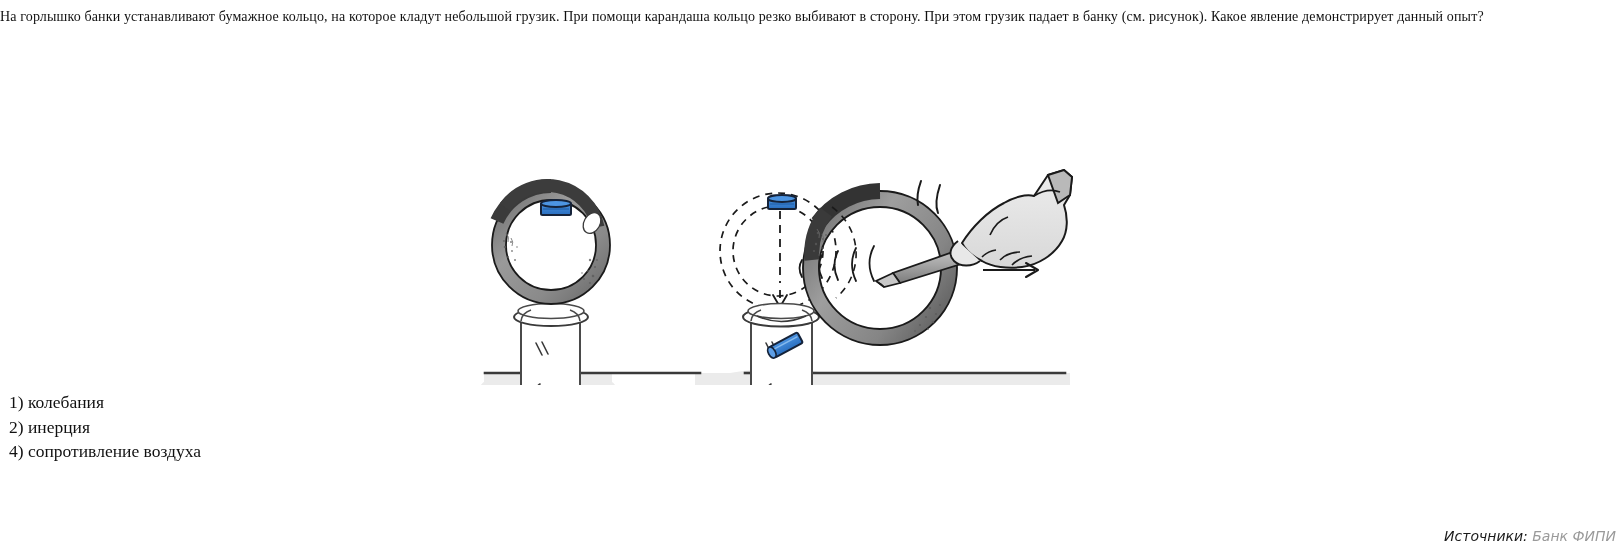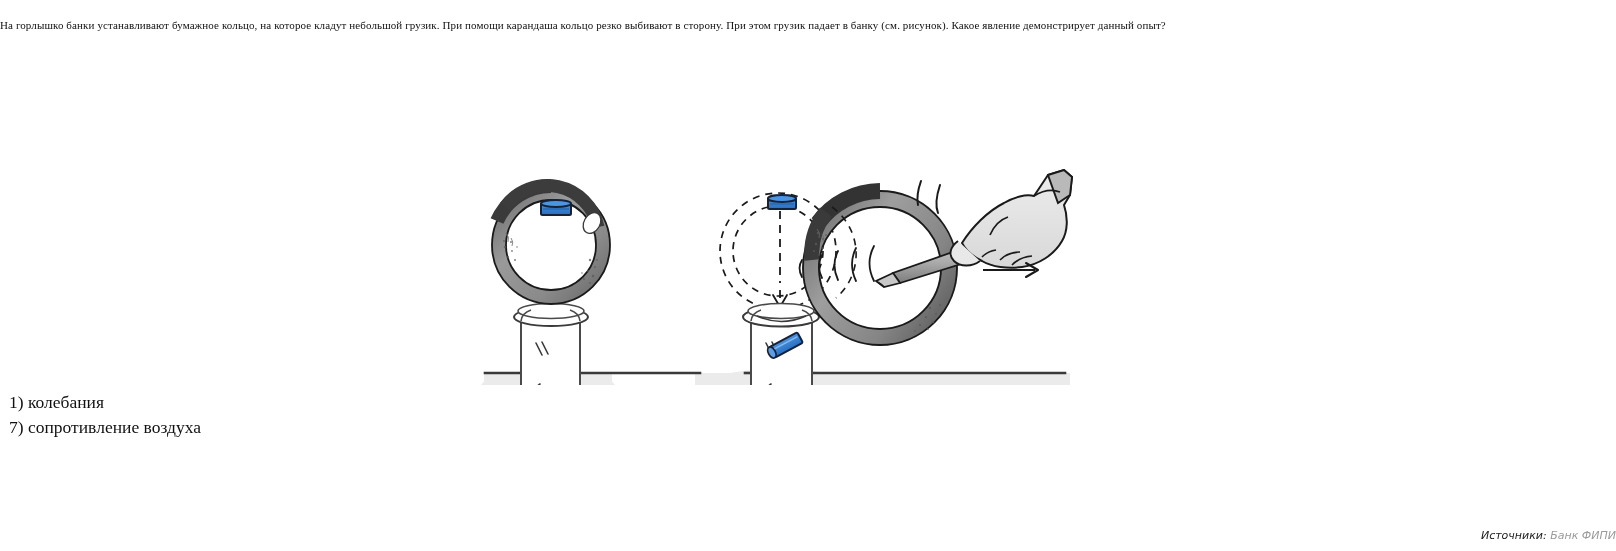--- a/index.html
+++ b/index.html
@@ -11,23 +11,23 @@
     width: 1616px;
     height: 551px;
     position: relative;
     overflow: hidden;
     font-family: "Liberation Serif", "DejaVu Serif", serif;
     color: #000000;
   }
   .question-text {
     position: absolute;
     left: 0px;
-    top: 14px;
+    top: 5px;
     width: 1616px;
-    font-size: 11px;
+    font-size: 14px;
     line-height: 23px;
     color: #111111;
     text-align: left;
     letter-spacing: 0.01em;
   }
   .figure-wrap {
     position: absolute;
     left: 0px;
     top: 55px;
     width: 1616px;
@@ -45,21 +45,21 @@
   }
   .option-line {
     white-space: nowrap;
   }
   .source-line {
     position: absolute;
     right: 0px;
     bottom: 6px;
     font-family: "DejaVu Sans", "Liberation Sans", sans-serif;
     font-style: italic;
-    font-size: 11px;
+    font-size: 14px;
     line-height: 18px;
     white-space: nowrap;
   }
   .source-label {
     color: #1a1a1a;
   }
   .source-value {
     color: #9a9a9a;
   }
 </style>
@@ -307,19 +307,20 @@
       <g stroke="#1a1a1a" stroke-width="2.1" fill="none">
         <line x1="983" y1="215" x2="1035" y2="215"></line>
         <path d="M1026 208 L1038 215 L1026 222" stroke-linecap="round" stroke-linejoin="round"></path>
       </g>
     </g>
   </svg>
 </div>
 
 <div class="options">
   <div class="option-line">1) колебания</div>
-  <div class="option-line">7) сопротивление воздуха</div>
+  <div class="option-line">2) инерция</div>
+  <div class="option-line">4) сопротивление воздуха</div>
 </div>
 
 <div class="source-line">
   <span class="source-label">Источники:</span>
   <span class="source-value">Банк ФИПИ</span>
 </div>
 
 </body></html>

